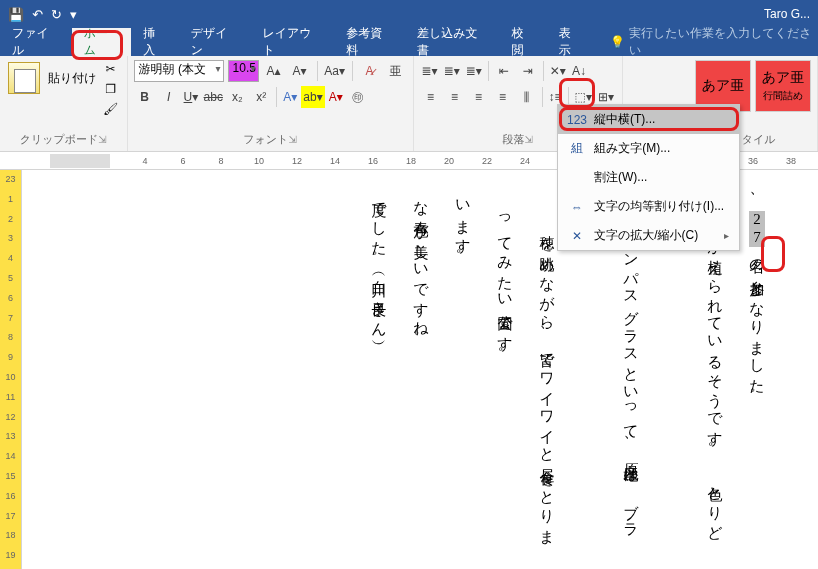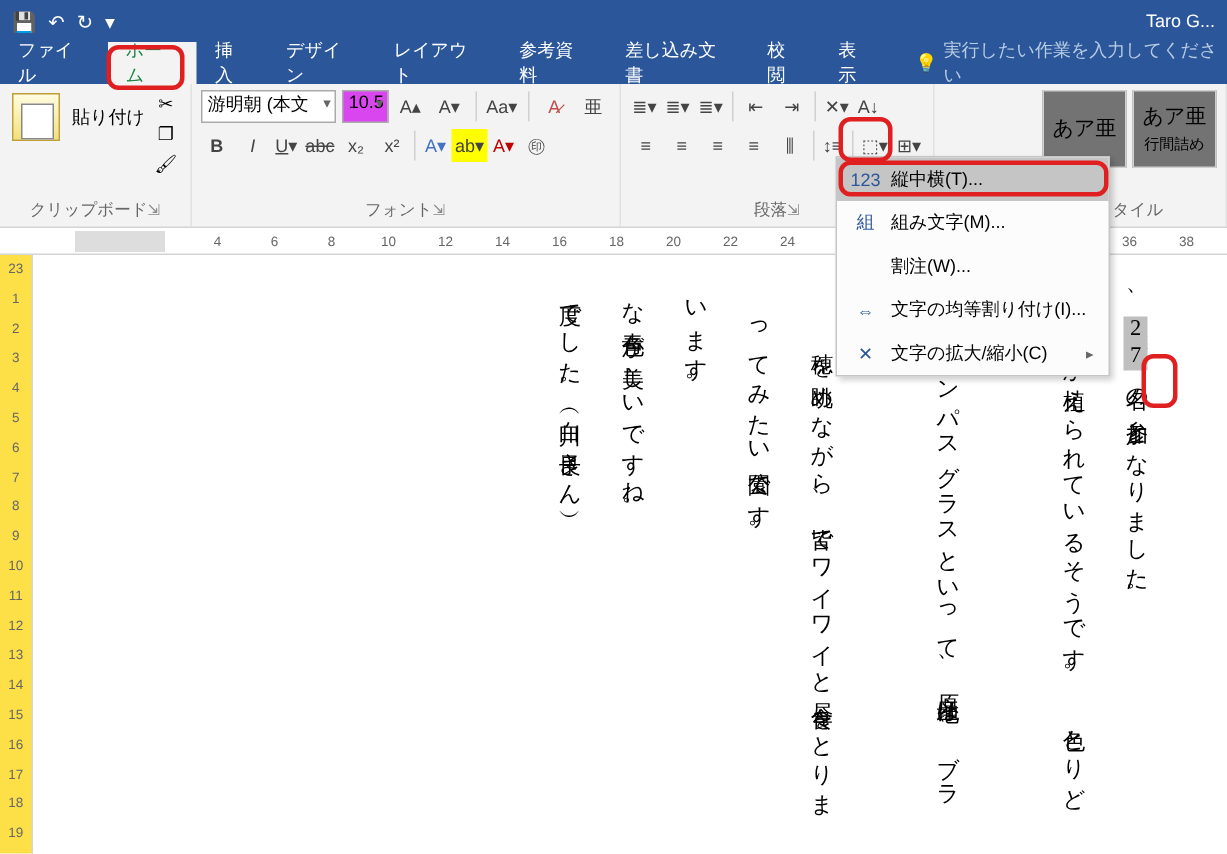--- a/index.html
+++ b/index.html
@@ -33,21 +33,21 @@
   .font-size-box { border: 1px solid #ababab; background: #d946ef; width: 31px; height: 22px; padding: 0 16px 0 4px; position: relative; }
   .dropdown-arrow::after { content: '▾'; position: absolute; right: 2px; top: 2px; font-size: 10px; color: #666; }
   .font-bottom { display: flex; gap: 2px; align-items: center; }
   .rbtn { width: 22px; height: 22px; display: flex; align-items: center; justify-content: center; cursor: pointer; font-size: 12px; color: #444; }
   .rbtn.wide { width: auto; padding: 0 2px; }
   
   .para-top, .para-bottom { display: flex; gap: 2px; align-items: center; }
   .para-top { margin-bottom: 4px; }
   
   .style-body { display: flex; gap: 4px; }
-  .style-tile { width: 56px; height: 52px; border: 1px solid #d0d0d0; background: #737373; display: flex; flex-direction: column; align-items: center; justify-content: center; cursor: pointer; font-size: 11px; }
+  .style-tile { width: 56px; height: 52px; border: 1px solid #d0d0d0; background: #ef4444; display: flex; flex-direction: column; align-items: center; justify-content: center; cursor: pointer; font-size: 11px; }
   .style-preview { font-size: 14px; }
   
   .dropdown-menu { position: absolute; left: 557px; top: 104px; width: 183px; background: #fcfcfc; border: 1px solid #c6c6c6; box-shadow: 2px 2px 4px rgba(0,0,0,0.2); z-index: 100; }
   .menu-item { padding: 6px 10px; display: flex; align-items: center; gap: 8px; cursor: pointer; font-size: 12px; }
   .menu-item:hover, .menu-item.highlighted { background: #c5c5c5; }
   .menu-icon { width: 18px; display: inline-flex; justify-content: center; color: #2b579a; font-size: 12px; }
   .menu-item .arrow { margin-left: auto; font-size: 10px; color: #666; }
   
   .ruler { background: #fff; height: 18px; border-bottom: 1px solid #d4d4d4; position: relative; font-size: 9px; color: #666; display: flex; align-items: center; padding-left: 50px; overflow: hidden; }
   .ruler-num { width: 38px; display: inline-block; text-align: center; }

